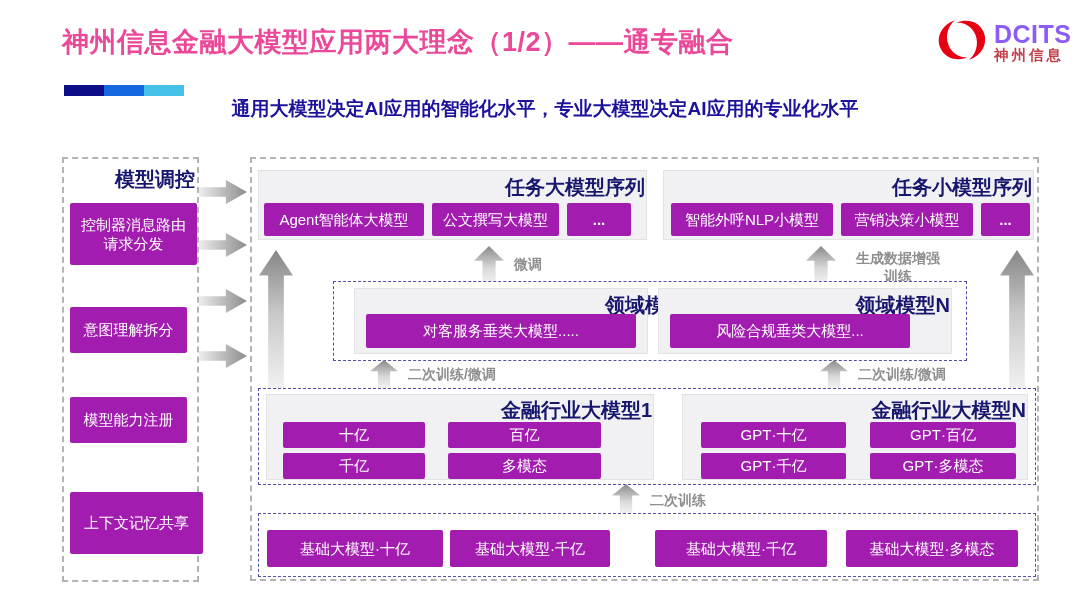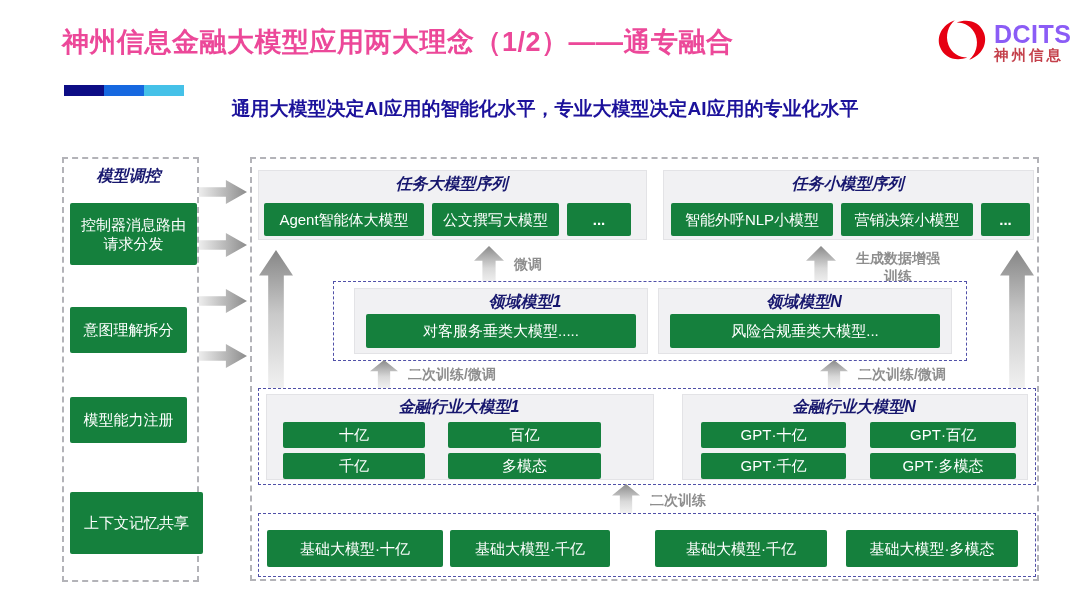--- a/index.html
+++ b/index.html
@@ -8,22 +8,22 @@
   .abs{position:absolute;}
   .title{font-size:27px;font-weight:bold;color:#ec4899;letter-spacing:0.5px;white-space:nowrap;}
   .subtitle{font-size:19px;font-weight:bold;color:#1c129b;text-align:center;}
   .bar-seg{position:absolute;top:0;height:11px;width:40px;}
   .bar-a{left:0;background:#0d0d85;}
   .bar-b{left:40px;background:#1668e0;}
   .bar-c{left:80px;background:#45c1e8;}
   .dash-gray{border:2px dashed #b3b3b8;}
   .dash-navy{border:1px dashed #5050a8;}
   .panel{background:#f1f1f3;border:1px solid #e3e3e6;}
-  .sec-head{font-size:16px;font-weight:bold;color:#17176e;text-align:center;white-space:nowrap;font-style:italic;}
-  .bluebox{background:#15803d;color:#ffffff;border-radius:2px;display:flex;align-items:center;
+  .sec-head{font-size:20px;font-weight:bold;color:#17176e;text-align:right;white-space:nowrap;}
+  .bluebox{background:#a21caf;color:#ffffff;border-radius:2px;display:flex;align-items:center;
            justify-content:center;text-align:center;font-size:15px;line-height:1.3;}
   .graylabel{font-size:14px;font-weight:bold;color:#8e8e8e;line-height:1.3;}
   .arrow-right{clip-path:polygon(0 30%,56% 30%,56% 0,100% 50%,56% 100%,56% 70%,0 70%);
                background:linear-gradient(90deg,#ededed 0%,#8c8c8c 100%);}
   .arrow-up{clip-path:polygon(50% 0,100% 40%,72% 40%,72% 100%,28% 100%,28% 40%,0 40%);
             background:linear-gradient(180deg,#8a8a8a 0%,#d9d9d9 60%,#f1f1f1 100%);}
   .arrow-up-tall{clip-path:polygon(50% 0,100% 18%,73% 18%,73% 100%,27% 100%,27% 18%,0 18%);
             background:linear-gradient(180deg,#868686 0%,#c9c9c9 45%,#f3f3f3 100%);}
   .logo-wrap{display:flex;align-items:center;gap:6px;}
   .logo-text{display:flex;flex-direction:column;line-height:1.05;}
@@ -93,21 +93,21 @@
   <div class="abs graylabel" style="left:514px;top:255px;">微调</div>
   <div class="abs arrow-up" style="left:806px;top:246px;width:30px;height:37px;"></div>
   <div class="abs graylabel" style="left:852px;top:249px;width:92px;text-align:center;">生成数据增强训练</div>
 
   <div class="abs dash-navy" style="left:333px;top:281px;width:632px;height:78px;background:#ffffff;"></div>
   <div class="abs panel" style="left:354px;top:288px;width:292px;height:64px;"></div>
   <div class="abs sec-head" style="left:354px;top:292px;width:342px;">领域模型1</div>
   <div class="abs bluebox" style="left:366px;top:314px;width:270px;height:34px;">对客服务垂类大模型.....</div>
   <div class="abs panel" style="left:658px;top:288px;width:292px;height:64px;"></div>
   <div class="abs sec-head" style="left:658px;top:292px;width:292px;">领域模型N</div>
-  <div class="abs bluebox" style="left:670px;top:314px;width:270px;height:34px;">风险合规垂类大模型...</div>
+  <div class="abs bluebox" style="left:670px;top:314px;width:240px;height:34px;">风险合规垂类大模型...</div>
 
   <div class="abs arrow-up" style="left:370px;top:360px;width:28px;height:28px;"></div>
   <div class="abs graylabel" style="left:408px;top:365px;">二次训练/微调</div>
   <div class="abs arrow-up" style="left:820px;top:360px;width:28px;height:28px;"></div>
   <div class="abs graylabel" style="left:858px;top:365px;">二次训练/微调</div>
 
   <div class="abs dash-navy" style="left:258px;top:388px;width:776px;height:95px;background:#ffffff;"></div>
   <div class="abs panel" style="left:266px;top:394px;width:386px;height:84px;"></div>
   <div class="abs sec-head" style="left:266px;top:397px;width:386px;">金融行业大模型1</div>
   <div class="abs bluebox" style="left:283px;top:422px;width:142px;height:26px;">十亿</div>

